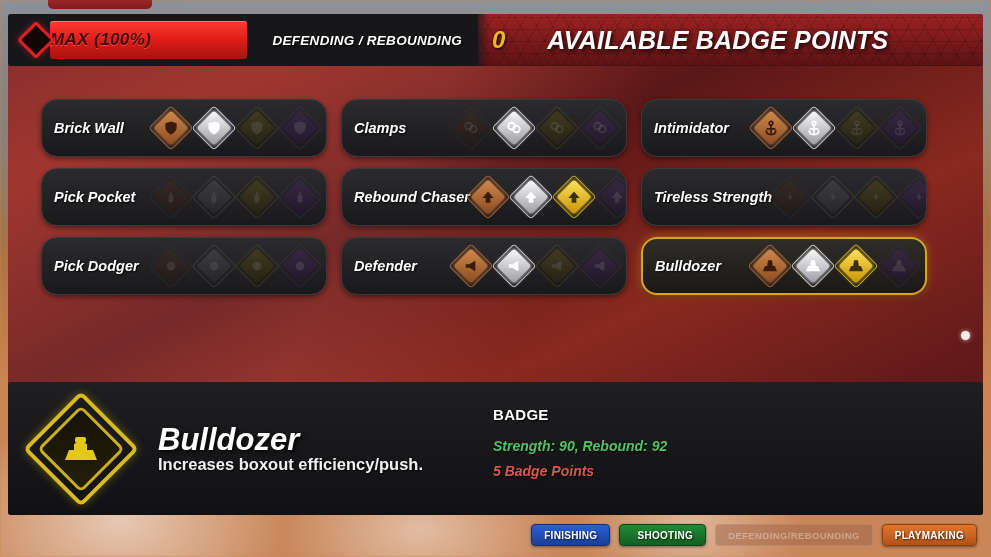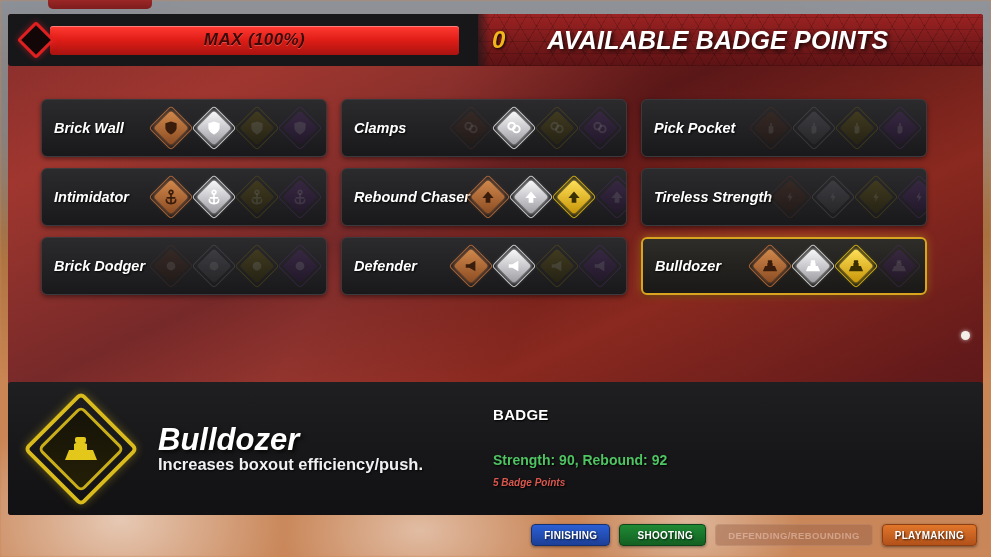--- a/index.html
+++ b/index.html
@@ -58,24 +58,24 @@
   .hdr-diamond {
     width:40px; height:40px; flex:0 0 40px; position:relative; margin-right:-6px; z-index:3;
   }
   .hdr-diamond i{
     position:absolute; left:50%; top:50%; width:27px; height:27px;
     transform:translate(-50%,-50%) rotate(45deg);
     background:#120607; border:3px solid #e02020; border-radius:3px;
     box-shadow:0 0 6px rgba(224,32,32,.55);
   }
   .meter {
-    flex:1; height:29px; margin-right:19px;
+    flex:1; height:38px; margin-right:19px;
     background:linear-gradient(180deg,#ff3b33 0%,#e01d17 48%,#a81310 100%);
     border-radius:3px; position:relative;
-    display:flex; align-items:center; justify-content:center;
+    display:flex; align-items:center; justify-content:flex-start;
     box-shadow:inset 0 1px 0 rgba(255,255,255,.35);
   }
   .meter span{
     font-style:italic; font-weight:bold; font-size:17px; letter-spacing:.4px;
     color:#3d0a0a; text-shadow:0 1px 0 rgba(255,140,130,.45);
   }
   .hdr-cat {
     display:flex; align-items:center; padding:0 16px 0 6px;
     font-style:italic; font-weight:bold; font-size:13.5px; color:#fff;
     letter-spacing:.3px; text-shadow:1px 1px 2px #000;
@@ -107,21 +107,21 @@
   }
 
   
   #grid {
     position:absolute; left:41px; top:99px; width:888px;
     display:flex; flex-wrap:wrap; gap:11px 14px; z-index:3;
   }
   .card {
     width:286px; height:58px;
     background:linear-gradient(180deg,#2b2b2e 0%,#232326 45%,#19191b 100%);
-    border:1px solid #3a3a3e; border-radius:6px;
+    border:1px solid #3a3a3e; border-radius:16px;
     display:flex; align-items:center; padding:0 8px 0 12px;
     position:relative; overflow:hidden;
     box-shadow:0 2px 5px rgba(0,0,0,.45);
   }
   .card.selected {
     border:2px solid #d9a521;
     box-shadow:0 0 9px rgba(217,165,33,.55), 0 2px 5px rgba(0,0,0,.5);
     background:linear-gradient(180deg,#2e2d2a 0%,#242320 45%,#1a1917 100%);
   }
   .card-name {
@@ -193,25 +193,25 @@
   .detail-desc {
     font-size:16.5px; font-weight:bold; color:#f0f0f2;
     text-shadow:1px 1px 2px rgba(0,0,0,.8);
   }
   .req-block { margin-left:70px; flex:0 0 auto; align-self:flex-start; margin-top:24px; }
   .req-head {
     font-weight:bold; font-size:15px; color:#fff; line-height:1.18;
     letter-spacing:.3px; text-shadow:1px 1px 2px #000;
   }
   .req-stats {
-    margin-top:28px; font-weight:bold; font-size:14px;
+    margin-top:14px; font-style:italic; font-weight:bold; font-size:14px;
     color:#4fc463; text-shadow:1px 1px 2px #000;
   }
   .req-cost {
-    margin-top:9px; font-style:italic; font-weight:bold; font-size:10px;
+    margin-top:9px; font-style:italic; font-weight:bold; font-size:14px;
     color:#d9574f; text-shadow:1px 1px 2px #000;
   }
   #degrade-btn {
     position:absolute; left:761px; top:449px; width:200px; height:31px;
     background:linear-gradient(180deg,#b42a23 0%,#8e1d18 50%,#6a120f 100%);
     border-radius:4px; border:1px solid #5d0f0c;
     display:flex; align-items:center; justify-content:center;
     box-shadow:inset 0 1px 0 rgba(255,255,255,.22), 0 2px 4px rgba(0,0,0,.5);
     cursor:pointer;
   }
@@ -250,20 +250,21 @@
 <div id="panel"></div>
 
 <div id="header">
   <div class="hdr-left">
     <div class="hdr-diamond">
         <i></i>
       </div>
     <div class="meter">
       <span>MAX (100%)</span>
     </div>
+    <div class="hdr-cat">DEFENDING / REBOUNDING</div>
   </div>
   <div class="hdr-right">
     <span class="bp-num">0</span>
     <span class="bp-txt">AVAILABLE BADGE POINTS</span>
   </div>
 </div>
 
 <div id="grid">
     <div class="card">
       <div class="card-name">Brick Wall</div>
@@ -329,53 +330,20 @@
           <div class="dia-outer"></div>
           <div class="dia"></div>
           <svg width="15" height="15" viewBox="0 0 16 16" style="color: rgba(200, 200, 200, 0.3);">
             <circle cx="5.5" cy="6" r="3.6" fill="none" stroke="currentColor" stroke-width="2"></circle>
             <circle cx="10.5" cy="9" r="3.6" fill="none" stroke="currentColor" stroke-width="2"></circle>
           </svg>
         </div>
       </div>
     </div>
     <div class="card">
-      <div class="card-name">Pick Pocket</div>
-      <div class="tiers">
-        <div class="tier bronze off">
-          <div class="dia-outer"></div>
-          <div class="dia"></div>
-          <svg width="13" height="15" viewBox="0 0 16 16" style="color: rgba(200, 200, 200, 0.3);">
-            <path d="M5 14 V7 C5 5 7 5 7 7 V3 C7 1 9 1 9 3 V7 C9 5 11 5 11 7 V12 C11 14 9 15 7 15 Z" fill="currentColor"></path>
-          </svg>
-        </div>
-        <div class="tier silver off">
-          <div class="dia-outer"></div>
-          <div class="dia"></div>
-          <svg width="13" height="15" viewBox="0 0 16 16" style="color: rgba(200, 200, 200, 0.3);">
-            <path d="M5 14 V7 C5 5 7 5 7 7 V3 C7 1 9 1 9 3 V7 C9 5 11 5 11 7 V12 C11 14 9 15 7 15 Z" fill="currentColor"></path>
-          </svg>
-        </div>
-        <div class="tier gold off">
-          <div class="dia-outer"></div>
-          <div class="dia"></div>
-          <svg width="13" height="15" viewBox="0 0 16 16" style="color: rgba(200, 200, 200, 0.3);">
-            <path d="M5 14 V7 C5 5 7 5 7 7 V3 C7 1 9 1 9 3 V7 C9 5 11 5 11 7 V12 C11 14 9 15 7 15 Z" fill="currentColor"></path>
-          </svg>
-        </div>
-        <div class="tier hof off">
-          <div class="dia-outer"></div>
-          <div class="dia"></div>
-          <svg width="13" height="15" viewBox="0 0 16 16" style="color: rgba(200, 200, 200, 0.3);">
-            <path d="M5 14 V7 C5 5 7 5 7 7 V3 C7 1 9 1 9 3 V7 C9 5 11 5 11 7 V12 C11 14 9 15 7 15 Z" fill="currentColor"></path>
-          </svg>
-        </div>
-      </div>
-    </div>
-    <div class="card">
       <div class="card-name">Intimidator</div>
       <div class="tiers">
         <div class="tier bronze on">
           <div class="dia-outer"></div>
           <div class="dia"></div>
           <svg width="15" height="16" viewBox="0 0 16 16" style="color: rgb(58, 28, 12);">
             <circle cx="8" cy="3" r="2" fill="none" stroke="currentColor" stroke-width="1.8"></circle>
             <path d="M8 5 V14 M4 9 H12 M3 11 C3 14 5.5 15 8 15 C10.5 15 13 14 13 11" fill="none" stroke="currentColor" stroke-width="1.8" stroke-linecap="round"></path>
           </svg>
         </div>
@@ -399,20 +367,53 @@
           <div class="dia-outer"></div>
           <div class="dia"></div>
           <svg width="15" height="16" viewBox="0 0 16 16" style="color: rgba(200, 200, 200, 0.3);">
             <circle cx="8" cy="3" r="2" fill="none" stroke="currentColor" stroke-width="1.8"></circle>
             <path d="M8 5 V14 M4 9 H12 M3 11 C3 14 5.5 15 8 15 C10.5 15 13 14 13 11" fill="none" stroke="currentColor" stroke-width="1.8" stroke-linecap="round"></path>
           </svg>
         </div>
       </div>
     </div>
     <div class="card">
+      <div class="card-name">Pick Pocket</div>
+      <div class="tiers">
+        <div class="tier bronze off">
+          <div class="dia-outer"></div>
+          <div class="dia"></div>
+          <svg width="13" height="15" viewBox="0 0 16 16" style="color: rgba(200, 200, 200, 0.3);">
+            <path d="M5 14 V7 C5 5 7 5 7 7 V3 C7 1 9 1 9 3 V7 C9 5 11 5 11 7 V12 C11 14 9 15 7 15 Z" fill="currentColor"></path>
+          </svg>
+        </div>
+        <div class="tier silver off">
+          <div class="dia-outer"></div>
+          <div class="dia"></div>
+          <svg width="13" height="15" viewBox="0 0 16 16" style="color: rgba(200, 200, 200, 0.3);">
+            <path d="M5 14 V7 C5 5 7 5 7 7 V3 C7 1 9 1 9 3 V7 C9 5 11 5 11 7 V12 C11 14 9 15 7 15 Z" fill="currentColor"></path>
+          </svg>
+        </div>
+        <div class="tier gold off">
+          <div class="dia-outer"></div>
+          <div class="dia"></div>
+          <svg width="13" height="15" viewBox="0 0 16 16" style="color: rgba(200, 200, 200, 0.3);">
+            <path d="M5 14 V7 C5 5 7 5 7 7 V3 C7 1 9 1 9 3 V7 C9 5 11 5 11 7 V12 C11 14 9 15 7 15 Z" fill="currentColor"></path>
+          </svg>
+        </div>
+        <div class="tier hof off">
+          <div class="dia-outer"></div>
+          <div class="dia"></div>
+          <svg width="13" height="15" viewBox="0 0 16 16" style="color: rgba(200, 200, 200, 0.3);">
+            <path d="M5 14 V7 C5 5 7 5 7 7 V3 C7 1 9 1 9 3 V7 C9 5 11 5 11 7 V12 C11 14 9 15 7 15 Z" fill="currentColor"></path>
+          </svg>
+        </div>
+      </div>
+    </div>
+    <div class="card">
       <div class="card-name">Rebound Chaser</div>
       <div class="tiers">
         <div class="tier bronze on">
           <div class="dia-outer"></div>
           <div class="dia"></div>
           <svg width="15" height="15" viewBox="0 0 16 16" style="color: rgb(58, 28, 12);">
             <path d="M8 2 L14 9 H10.5 V14 H5.5 V9 H2 Z" fill="currentColor"></path>
           </svg>
         </div>
         <div class="tier silver on">
@@ -465,21 +466,21 @@
         <div class="tier hof off">
           <div class="dia-outer"></div>
           <div class="dia"></div>
           <svg width="11" height="15" viewBox="0 0 16 16" style="color: rgba(200, 200, 200, 0.3);">
             <path d="M9 1 L4 9 H7.5 L6.5 15 L12 7 H8.5 Z" fill="currentColor"></path>
           </svg>
         </div>
       </div>
     </div>
     <div class="card">
-      <div class="card-name">Brick Dodger</div>
+      <div class="card-name">Pick Dodger</div>
       <div class="tiers">
         <div class="tier bronze off">
           <div class="dia-outer"></div>
           <div class="dia"></div>
           <svg width="14" height="14" viewBox="0 0 16 16" style="color: rgba(200, 200, 200, 0.3);">
             <circle cx="8" cy="8" r="5" fill="currentColor"></circle>
           </svg>
         </div>
         <div class="tier silver off">
           <div class="dia-outer"></div>

